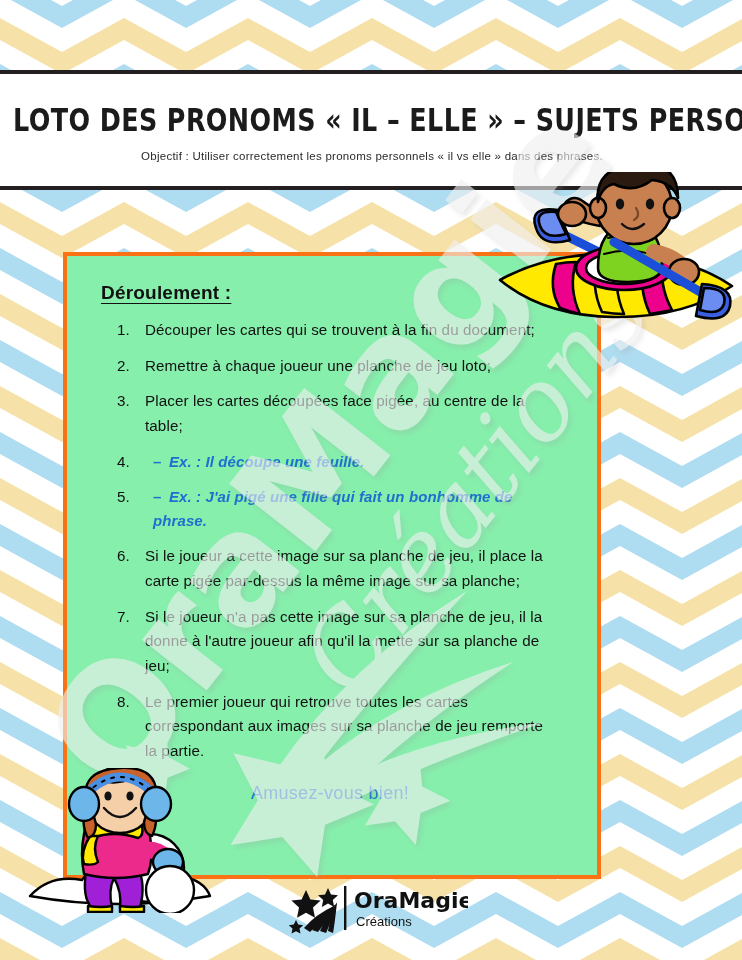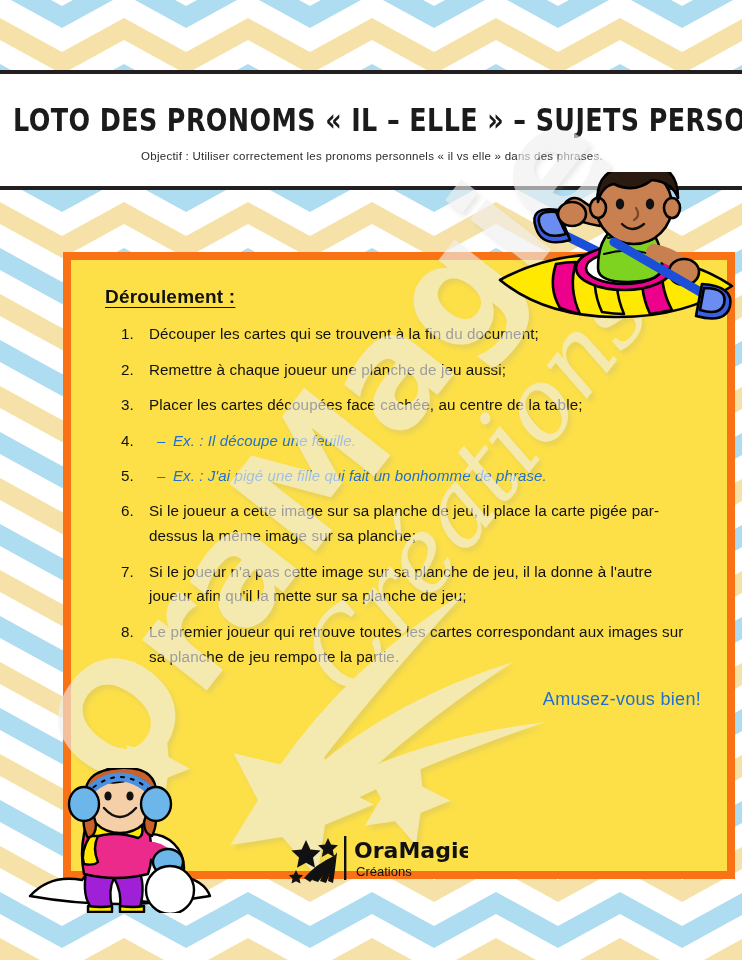--- a/index.html
+++ b/index.html
@@ -75,24 +75,24 @@
     font-size: 11.5px;
     letter-spacing: 0.25px;
     color: #2b2b2b;
   }
 
   
   .content-box {
     position: absolute;
     left: 63px;
     top: 252px;
-    width: 672px;
+    width: 538px;
     height: 627px;
-    background: #fde047;
-    border: 8px solid #f97316;
+    background: #86efac;
+    border: 4px solid #f97316;
     box-sizing: border-box;
     z-index: 2;
   }
   .content-inner {
     position: relative;
     padding: 26px 26px 0 22px;
     height: 100%;
     box-sizing: border-box;
   }
 
@@ -137,47 +137,48 @@
   }
   .step-text { display: block; }
   .example {
     display: block;
     margin-top: 1px;
     margin-left: 8px;
     color: #1f6fd0;
     font-style: italic;
     font-size: 15px;
     letter-spacing: 0.1px;
+    font-weight: bold;
   }
   .example .dash {
     font-style: normal;
     display: inline-block;
     width: 16px;
   }
 
   .closing {
     margin: 20px 0 0 0;
-    text-align: right;
+    text-align: center;
     font-family: "Liberation Sans", sans-serif;
     font-size: 18px;
     color: #1f6fd0;
     letter-spacing: 0.3px;
   }
 
   
   .illus { position: absolute; z-index: 4; pointer-events: none; }
   .illus svg { display: block; }
   #kayak-illustration { left: 494px; top: 172px; }
   #snowgirl-illustration { left: 28px; top: 768px; }
 
   
   .footer-logo {
     position: absolute;
     left: 288px;
-    top: 834px;
+    top: 884px;
     width: 180px;
     height: 50px;
     z-index: 5;
   }
   .footer-logo svg { display:block; }
 </style>
 </head>
 <body>
 
 <div id="page">
@@ -249,24 +250,24 @@
 
   <div class="content-box">
     <div class="content-inner">
       <h2 class="section-heading">Déroulement :</h2>
 
       <ol class="steps" id="steps-list">
           <li>
             <span class="step-text">Découper les cartes qui se trouvent à la fin du document;</span>
           </li>
           <li>
-            <span class="step-text">Remettre à chaque joueur une planche de jeu aussi;</span>
-          </li>
-          <li>
-            <span class="step-text">Placer les cartes découpées face cachée, au centre de la table;</span>
+            <span class="step-text">Remettre à chaque joueur une planche de jeu loto;</span>
+          </li>
+          <li>
+            <span class="step-text">Placer les cartes découpées face pigée, au centre de la table;</span>
           </li>
           <li>
             <span class="example"><span class="dash">–</span><span>Ex. : Il découpe une feuille.</span></span>
           </li>
           <li>
             <span class="example"><span class="dash">–</span><span>Ex. : J'ai pigé une fille qui fait un bonhomme de phrase.</span></span>
           </li>
           <li>
             <span class="step-text">Si le joueur a cette image sur sa planche de jeu, il place la carte pigée par-dessus la même image sur sa planche;</span>
           </li>

